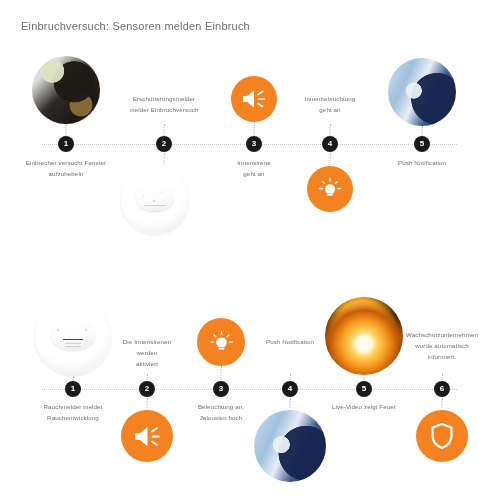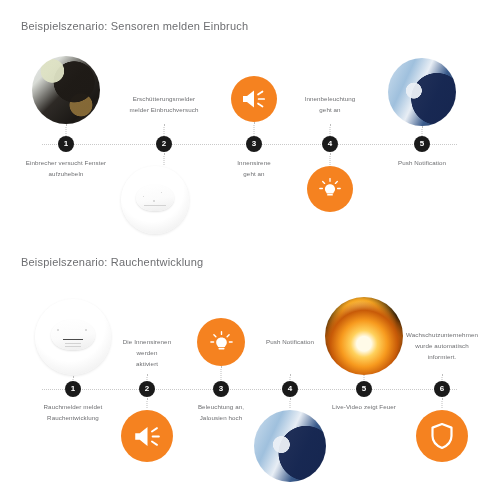--- a/index.html
+++ b/index.html
@@ -158,21 +158,21 @@
     transform: translateX(-50%);
     white-space: pre-line;
     letter-spacing: 0.1px;
   }
 </style>
 </head>
 <body>
 
 <div class="page">
 
-  <div class="section-title" id="title-1">Beispielszenario: Sensoren melden Einbruch</div>
+  <div class="section-title" id="title-1">Einbruchversuch: Sensoren melden Einbruch</div>
 
   <div class="rail" id="rail-1"></div>
 
   <div class="photo ph-burglar" style="left:66px; top:56px; width:68px; height:68px;">
       <div class="inner"></div>
     </div>
   <div class="stem" style="left:66px; top:124px; height:12px;"></div>
   <div class="marker" style="left:66px; top:144px;">1</div>
   <div class="caption" style="left:66px; top:158px; width:120px;">Einbrecher versucht Fenster
 aufzuhebeln</div>
@@ -223,21 +223,20 @@
     </svg>
   </div>
 
   <div class="photo ph-phone" style="left:422px; top:58px; width:68px; height:68px;">
       <div class="inner"></div>
     </div>
   <div class="stem" style="left:422px; top:126px; height:10px;"></div>
   <div class="marker" style="left:422px; top:144px;">5</div>
   <div class="caption" style="left:422px; top:158px; width:110px;">Push Notification</div>
 
-  <div class="section-title" id="title-2">Beispielszenario: Rauchentwicklung</div>
 
   <div class="rail" id="rail-2"></div>
 
   <div class="device" style="left:73px; top:298px; width:78px; height:78px;">
     <div class="base" style="width:76px; height:76px;"></div>
     <div class="hub" style="width:44px; height:30px; border-radius:50%/58%;"></div>
     <div class="dot" style="left:30%; top:40%; width:2px; height:2px;"></div>
     <div class="dot" style="left:66%; top:40%; width:2px; height:2px;"></div>
     <div class="vent" style="top:52%; width:20px; border-top-color:#4a4a4a;"></div>
     <div class="vent" style="top:58%; width:16px;"></div>

